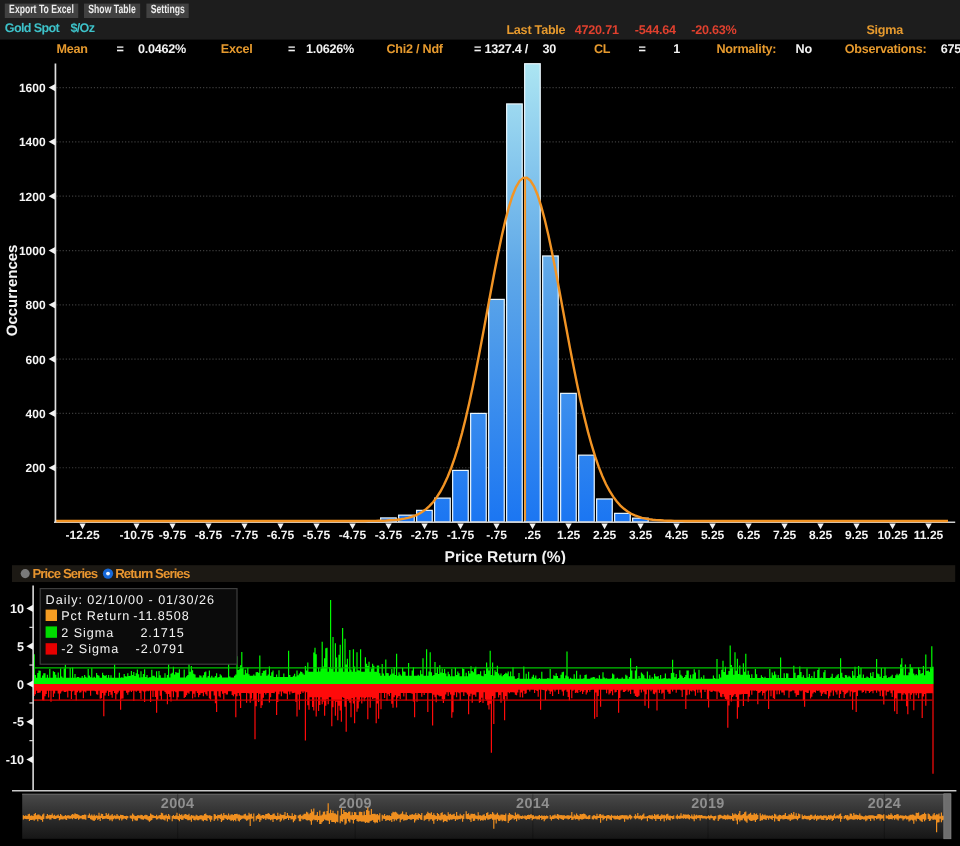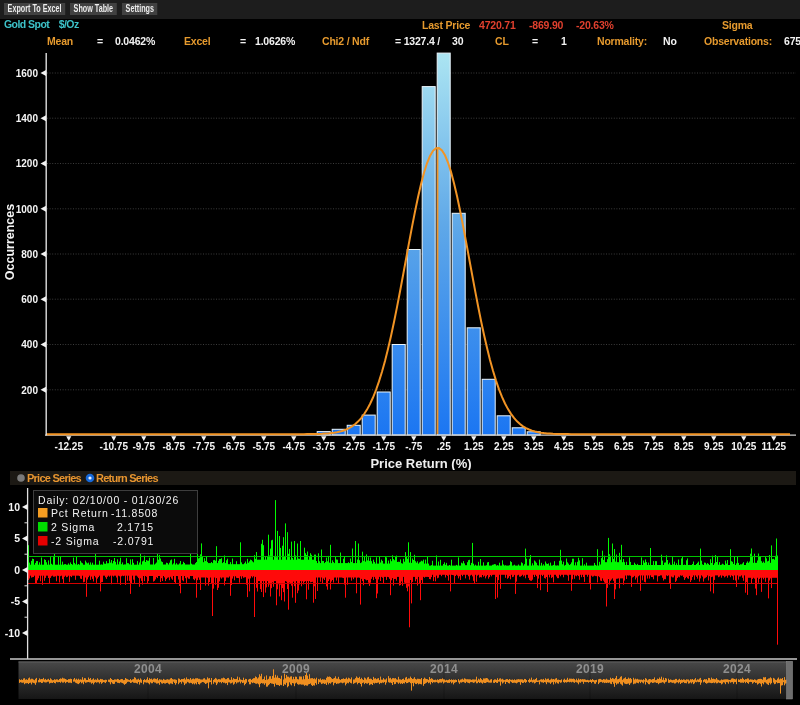--- a/index.html
+++ b/index.html
@@ -3,29 +3,29 @@
 <style>
 html,body{margin:0;padding:0;background:#000;width:800px;height:705px;overflow:hidden}
 body{font-family:"Liberation Sans",sans-serif;position:relative}
 .abs{position:absolute}
 .btn{position:absolute;top:3px;height:12px;line-height:12.5px;background:#414141;color:#ececec;font:bold 10px "Liberation Sans",sans-serif;padding:0 5px;transform:scaleX(0.72);transform-origin:0 50%}
 .amb{color:#e69a2e}.wht{color:#f2f2f2}.red{color:#e0402e}
 .r2{font:bold 10.5px "Liberation Sans",sans-serif;letter-spacing:-0.2px}
 .r3{font:bold 10.5px "Liberation Sans",sans-serif;letter-spacing:-0.2px}
 </style></head>
 <body>
-<div class="abs" style="left:0;top:0;width:800px;height:19px;background:#1d1d1d">
+<div class="abs" style="left:0;top:0;width:800px;height:33px;background:#1d1d1d">
 <span class="btn" style="left:4px">Export To Excel</span>
     <span class="btn" style="left:70px">Show Table</span>
     <span class="btn" style="left:122px">Settings</span>
 </div>
 <div class="abs r2" style="left:4px;top:17.5px;color:#3dc2c9;letter-spacing:-0.55px">Gold Spot&nbsp;&nbsp;&nbsp;&nbsp;$/Oz</div>
-<div class="abs r2 amb" style="left:422px;top:19px">Last Price</div>
+<div class="abs r2 amb" style="left:422px;top:19px">Last Table</div>
 <div class="abs r2 red" style="left:479px;top:19px">4720.71</div>
-<div class="abs r2 red" style="left:529px;top:19px">-869.90</div>
+<div class="abs r2 red" style="left:529px;top:19px">-544.64</div>
 <div class="abs r2 red" style="left:576px;top:19px">-20.63%</div>
 <div class="abs r2 amb" style="left:722px;top:19px">Sigma</div>
 <div class="abs r3" style="left:12px;top:35px;width:800px;height:12px">
 <span class="abs amb" style="left:35px">Mean</span>
     <span class="abs wht" style="left:85px">=</span>
     <span class="abs wht" style="left:103px">0.0462%</span>
 <span class="abs amb" style="left:172px">Excel</span>
     <span class="abs wht" style="left:228px">=</span>
     <span class="abs wht" style="left:243px">1.0626%</span>
 <span class="abs amb" style="left:310px">Chi2 / Ndf</span>

